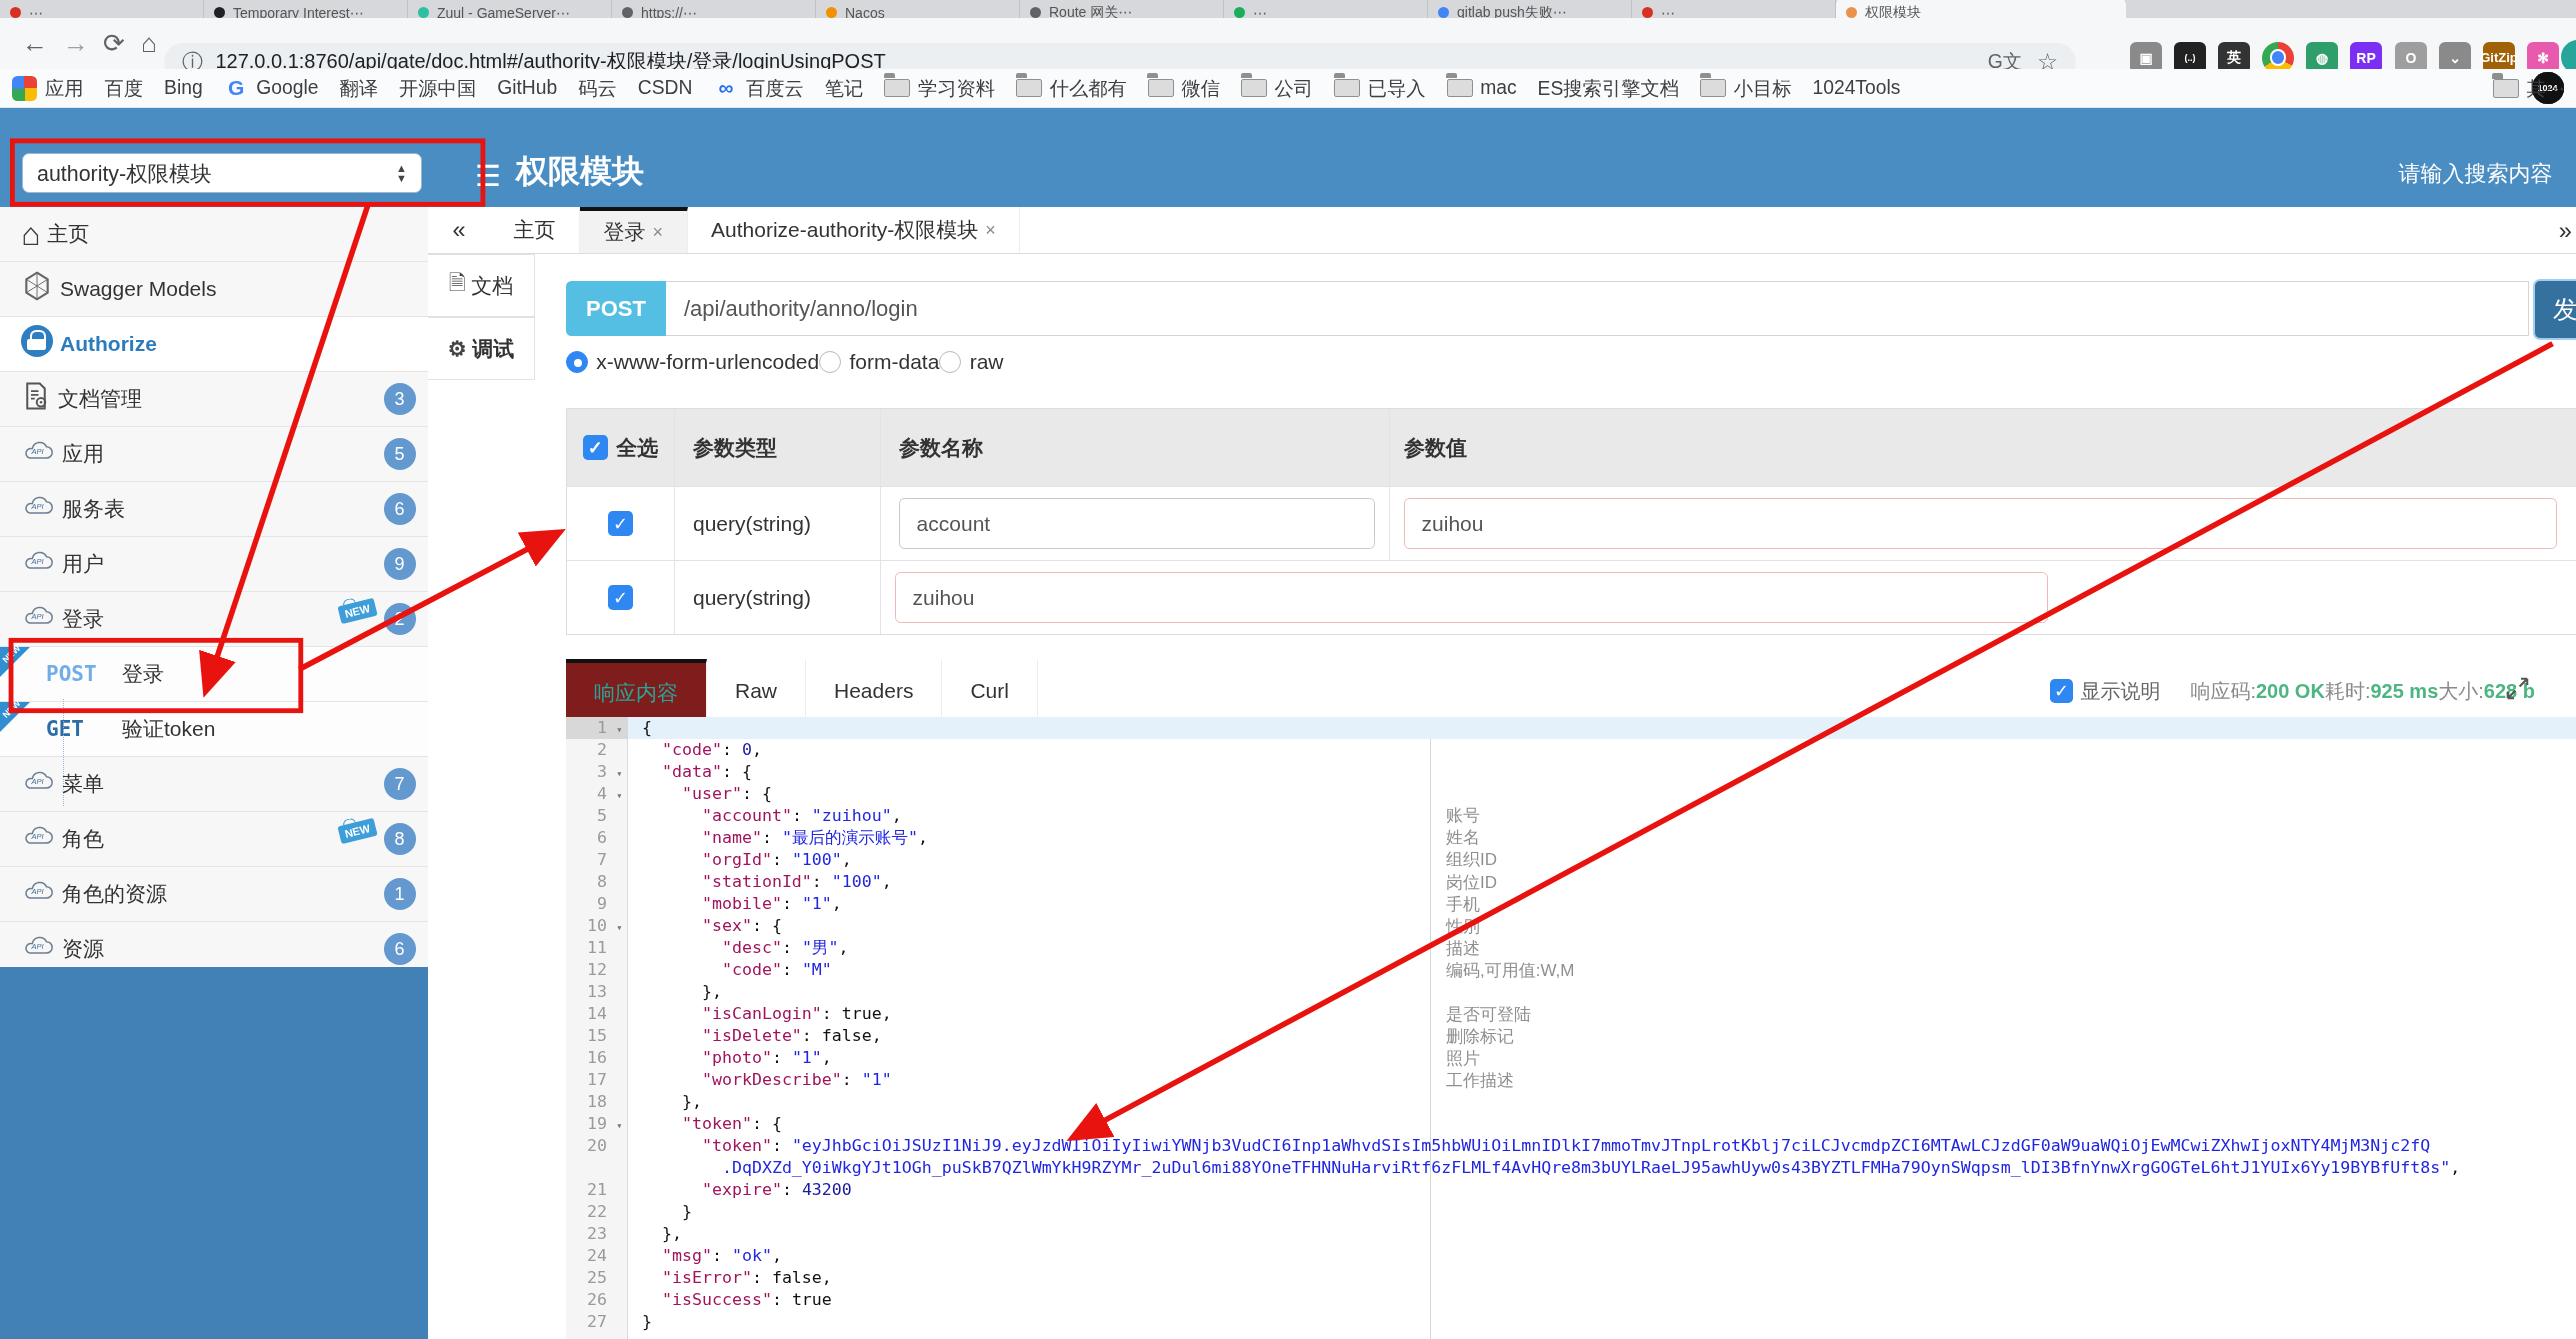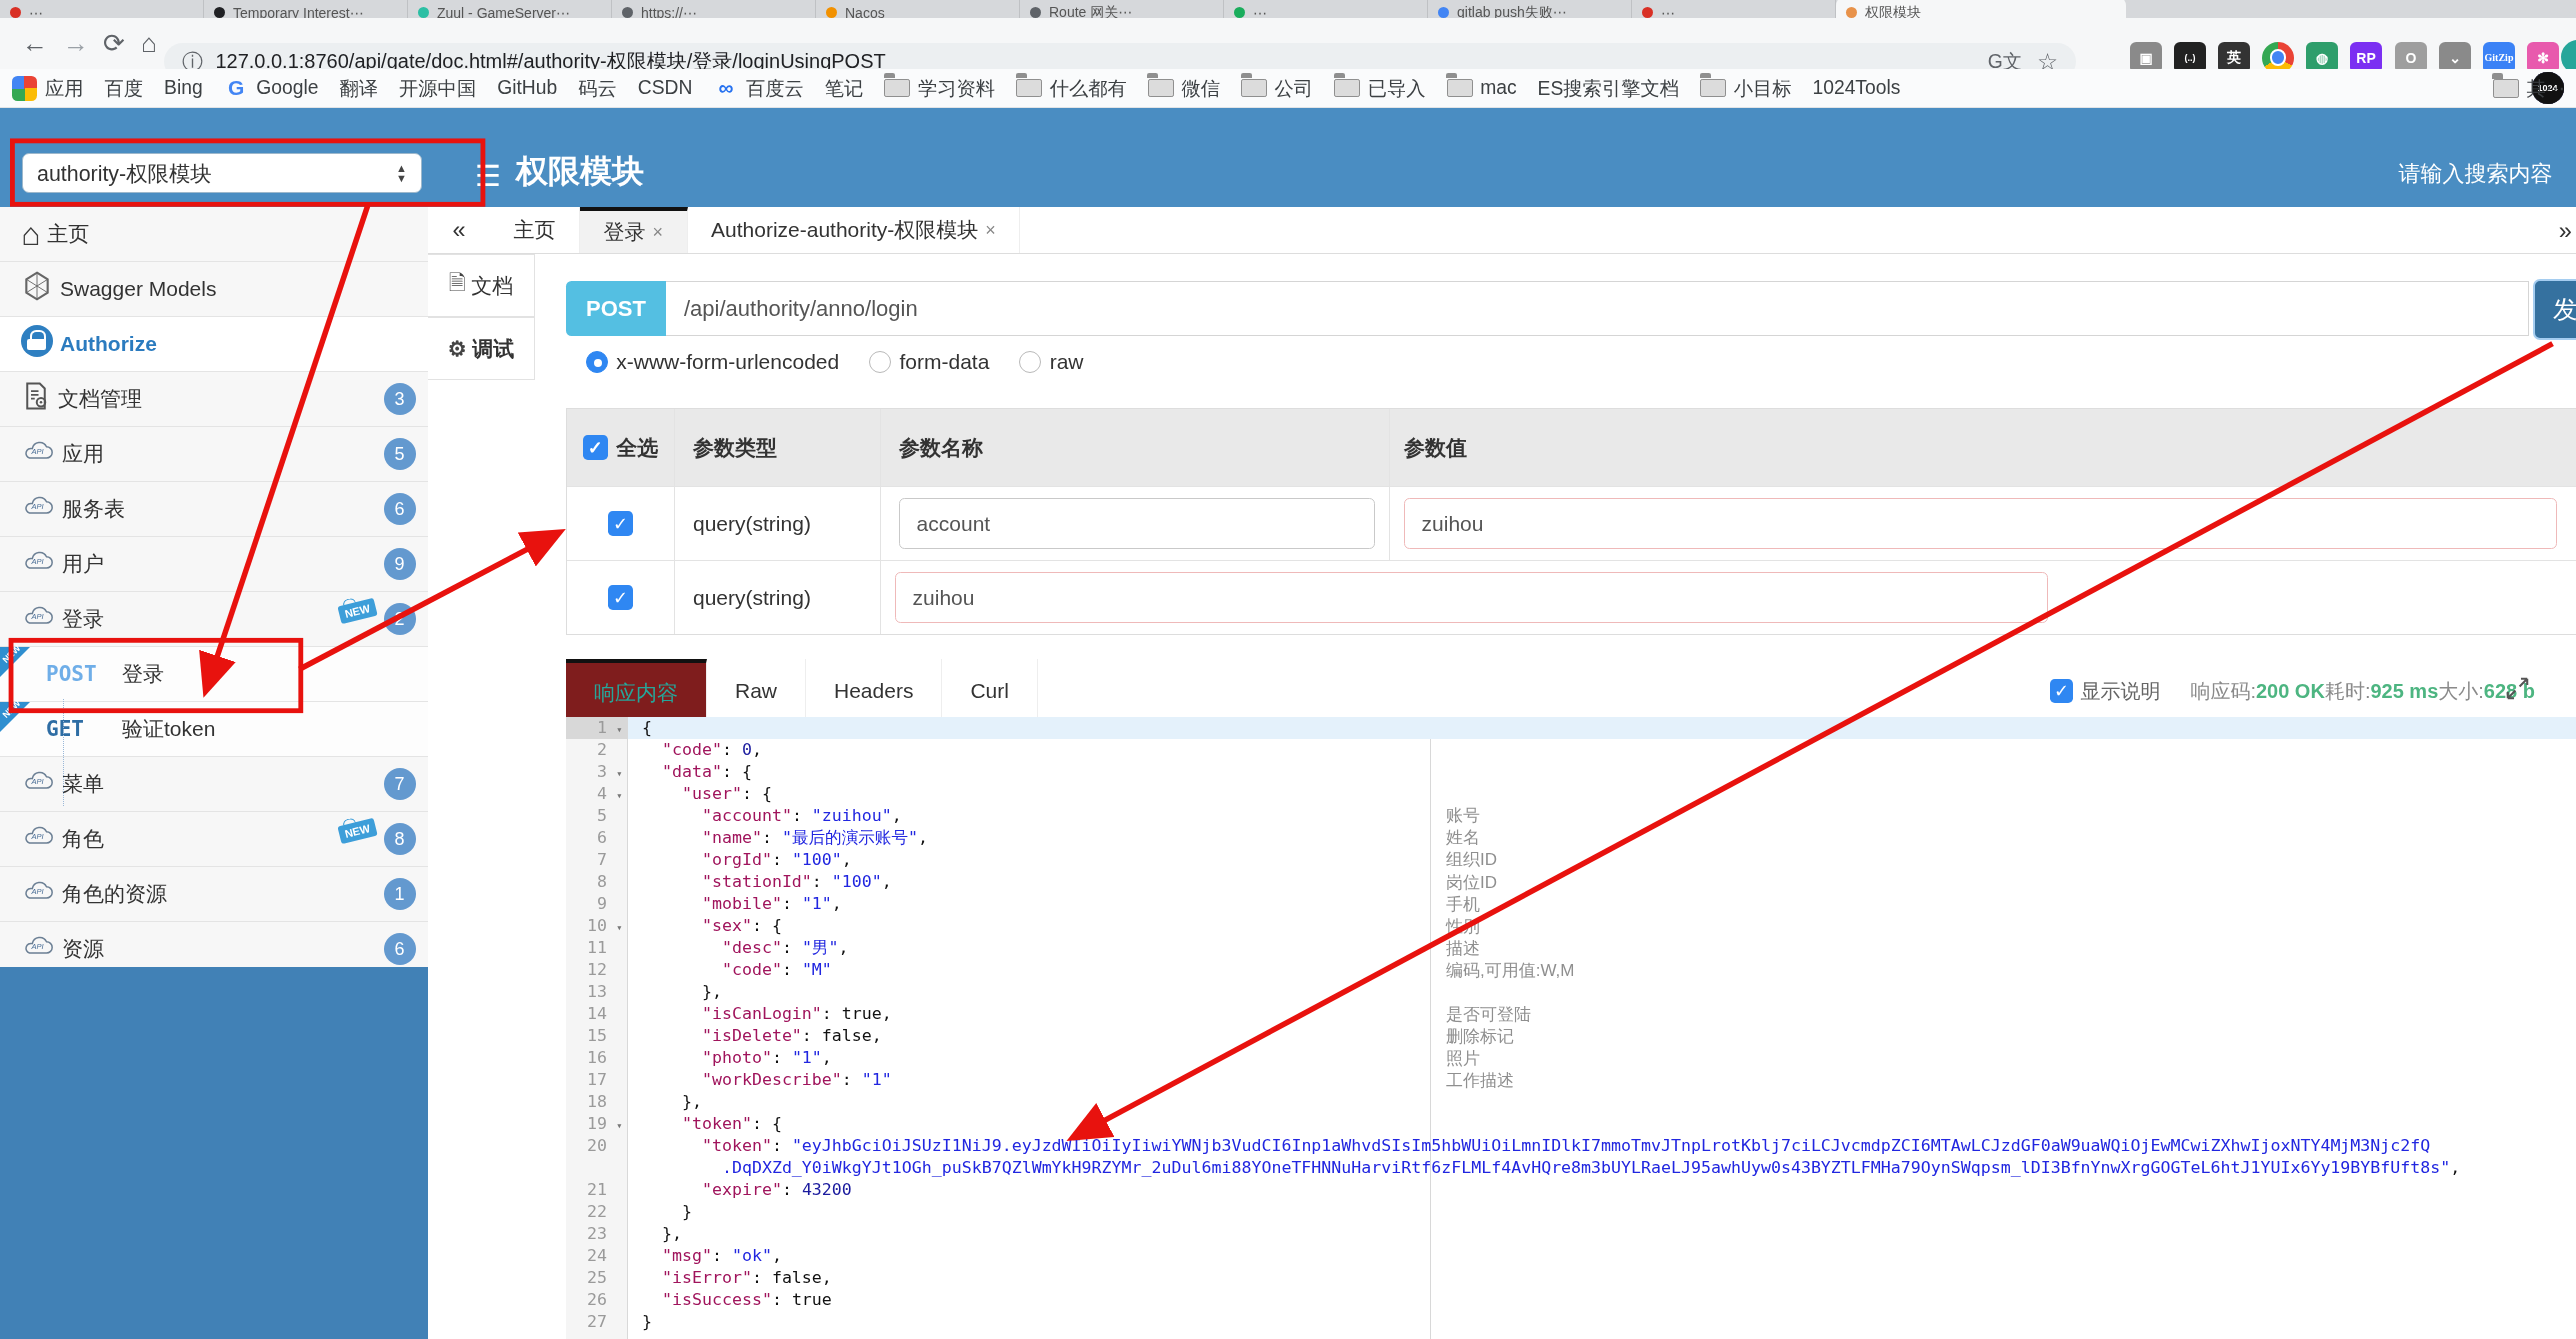--- a/index.html
+++ b/index.html
@@ -75,21 +75,21 @@
   #minitabs{left:428px;top:254px;width:107px;height:414px;background:#fff}
   .mtab{width:107px;height:63px;border:0.7px solid #e2e2e2;border-left:none;display:flex;align-items:center;justify-content:center;gap:5.5px;font-size:21px;color:#333}
   .mtab .mi{font-size:21px;color:#444}
   .mtab.active{font-weight:bold}
 
   #postrow{left:566px;top:281px;width:1963px;height:55px;display:flex}
   #postbadge{width:100px;background:#54bfe2;color:#fff;font-weight:bold;font-size:22px;border-radius:5.5px 0 0 5.5px;display:flex;align-items:center;justify-content:center}
   #pathbox{flex:1;border:0.7px solid #d5d5d5;border-left:none;background:#fff;display:flex;align-items:center;padding-left:18px;font-size:22px;color:#555}
   #sendbtn{left:2533px;top:279px;width:90px;height:61px;background:#35719f;border:2.8px solid #a5cdf0;border-radius:7px;color:#fff;font-size:25px;display:flex;align-items:center;padding-left:18px}
 
-  #radios{left:586px;top:350px;display:flex;gap:30px;align-items:center;font-size:21px;color:#333}
+  #radios{left:566px;top:350px;display:flex;align-items:center;font-size:21px;color:#333}
   .radio{width:22px;height:22px;border-radius:50%;border:1.4px solid #b9b9b9;background:#fff;margin-right:8.3px;display:inline-block;vertical-align:-4.1px}
   .radio.on{background:#2f87f2;border-color:#2f87f2;position:relative}
   .radio.on::after{content:"";position:absolute;left:7px;top:7px;width:8.3px;height:8.3px;border-radius:50%;background:#fff}
   .ropt{display:flex;align-items:center}
 
   #ptable{left:566px;top:408px;width:2010px;border:0.7px solid #ddd;border-right:none;font-size:21px;color:#333}
   #ptable .thead{display:flex;background:#e9e9e9;height:77px;align-items:center;font-weight:bold}
   #ptable .trow{display:flex;background:#fff;height:74px;align-items:center;border-top:0.7px solid #e3e3e3}
   .col-sel{width:108px;display:flex;align-items:center;justify-content:center;gap:8.3px;align-self:stretch;border-right:0.7px solid #e3e3e3}
   .col-type{width:206px;padding-left:18px;align-self:stretch;display:flex;align-items:center;border-right:0.7px solid #e3e3e3}
@@ -182,21 +182,21 @@
   <div id="extdiv" class="abs"></div>
   <div id="avatar" class="abs"></div>
 <div class="ext" style="left: 2130px; background: rgb(138, 138, 138);">▣</div>
     <div class="ext" style="left: 2174px; background: rgb(34, 34, 34); font-size: 9px;">(..)</div>
     <div class="ext" style="left: 2218px; background: rgb(51, 51, 51);">英</div>
     <div class="ext chrome" style="left: 2262px;"></div>
     <div class="ext" style="left: 2306px; background: rgb(46, 158, 107);">◍</div>
     <div class="ext" style="left: 2350px; background: rgb(123, 47, 242);">RP</div>
     <div class="ext" style="left: 2395px; background: rgb(158, 158, 158);">O</div>
     <div class="ext" style="left: 2439px; background: rgb(138, 138, 138);">⌄</div>
-    <div class="ext" style="left: 2483px; background: #3b82f6; font-size: 10px; font-family: Liberation Serif, serif;">GitZip</div>
+    <div class="ext" style="left: 2483px; background: #a16207; font-size: 13px;">GitZip</div>
     <div class="ext" style="left: 2527px; background: rgb(232, 90, 173);">✻</div>
   </div>
 <div id="bookmarksbar" class="abs">
     <div class="bm">
       <span class="bm-ic apps"></span>
       <span>应用</span>
     </div>
     <div class="bm">
       <span class="bm-ic badge" style="background: rgb(41, 50, 225); font-size: 15px;">百</span>
       <span>百度</span>

